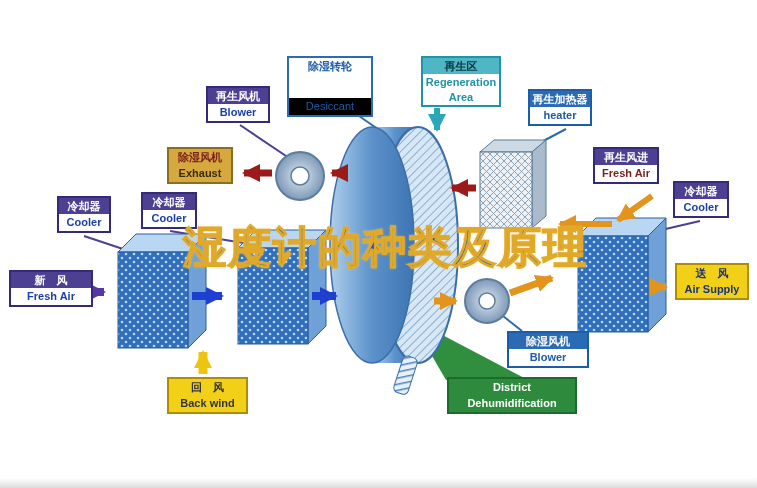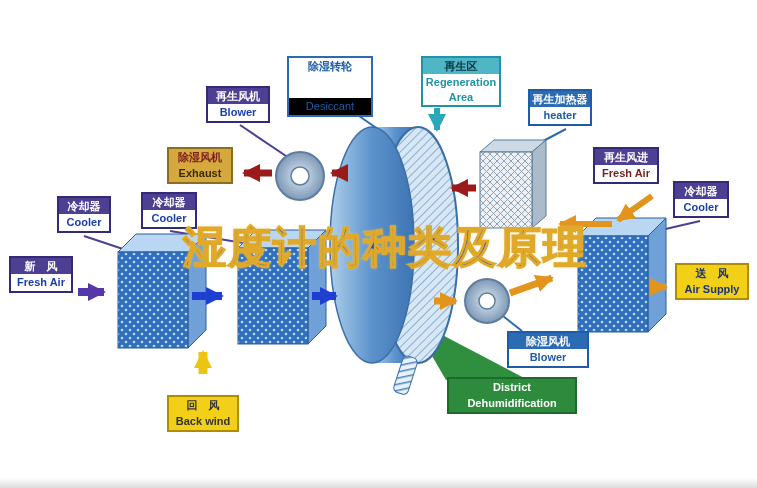--- a/index.html
+++ b/index.html
@@ -208,31 +208,31 @@
   <div class="label purple" style="left:141px;top:192px;width:56px">
     <span class="top">冷却器</span>
     <span class="bot">Cooler</span>
   </div>
 
   <div class="label purple" style="left:673px;top:181px;width:56px">
     <span class="top">冷却器</span>
     <span class="bot">Cooler</span>
   </div>
 
-  <div class="label purple" style="left:9px;top:256px;width:64px">
+  <div class="label purple" style="left:9px;top:270px;width:84px">
     <span class="top">新　风</span>
     <span class="bot">Fresh Air</span>
   </div>
 
   <div class="label yellow" style="left:675px;top:263px;width:74px">
     <span class="top">送　风</span>
     <span class="bot">Air Supply</span>
   </div>
 
-  <div class="label yellow dark" style="left:167px;top:395px;width:72px">
+  <div class="label yellow dark" style="left:167px;top:377px;width:81px">
     <span class="top">回　风</span>
     <span class="bot">Back wind</span>
   </div>
 
   <div class="label blue" style="left:507px;top:331px;width:82px">
     <span class="top">除湿风机</span>
     <span class="bot">Blower</span>
   </div>
 
   <div class="label green" style="left:447px;top:377px;width:130px">

